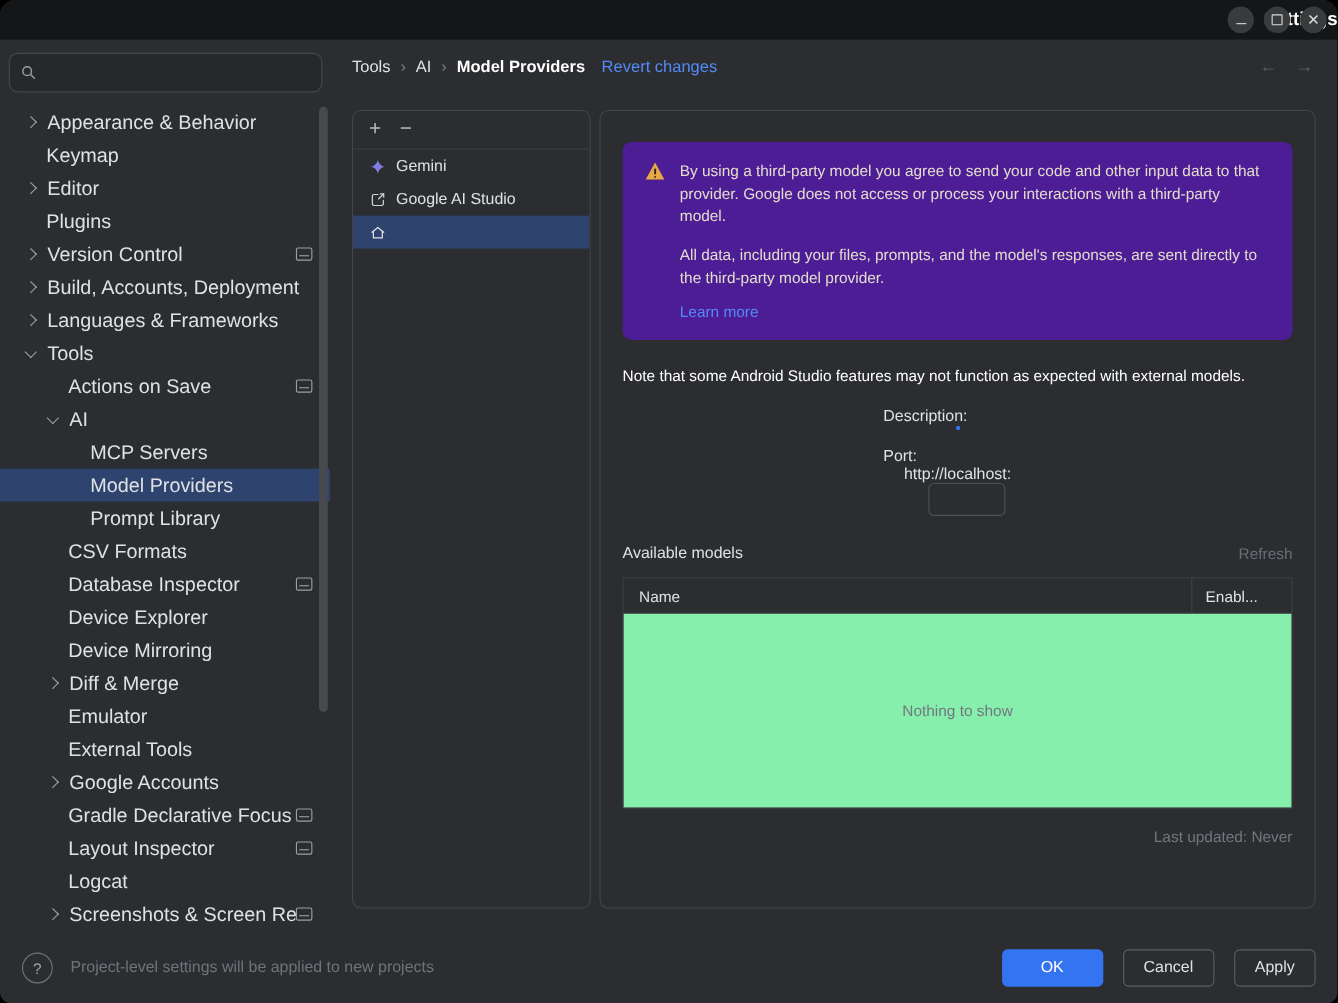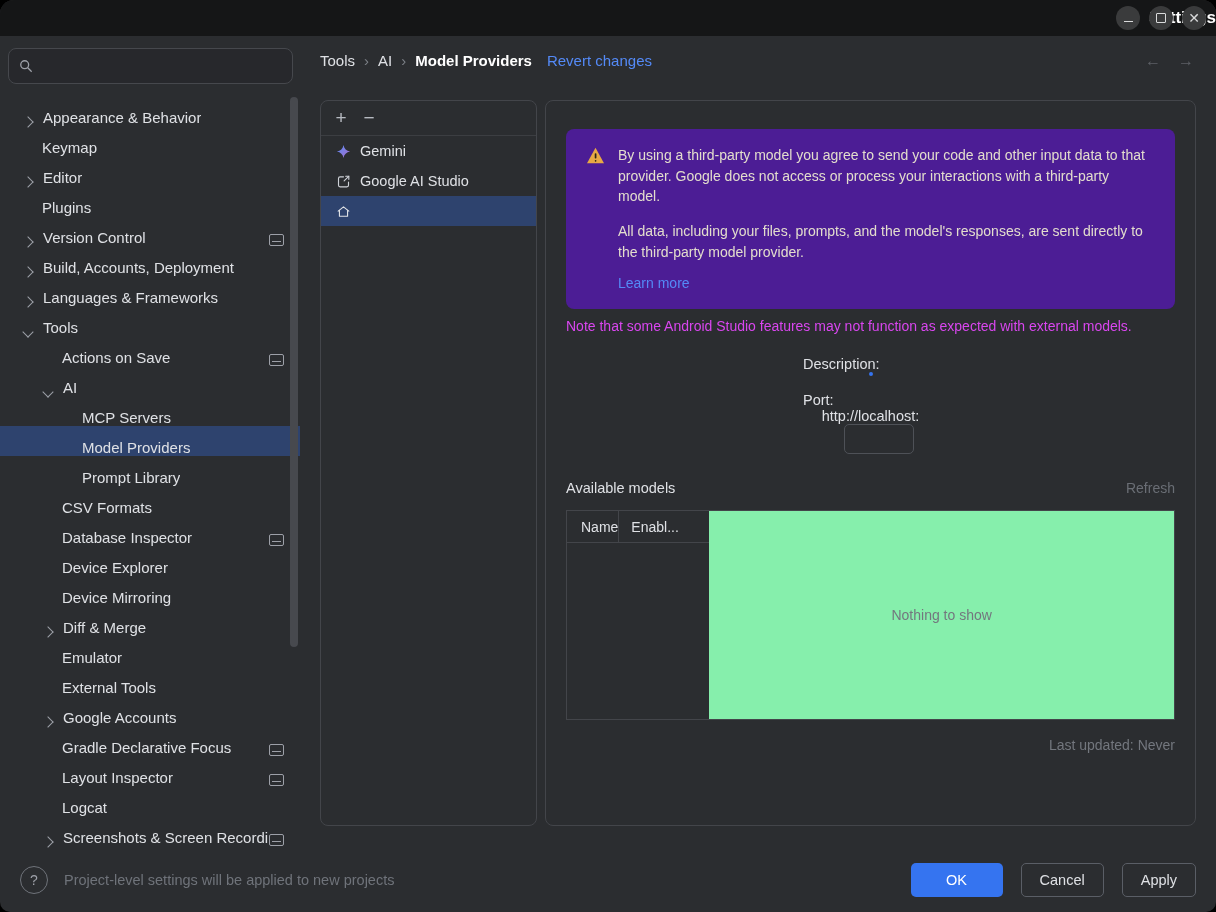--- a/index.html
+++ b/index.html
@@ -18,21 +18,21 @@
   .glyph-max{display:block;width:8px;height:8px;border:1.5px solid #d9dadb;border-radius:1px;}
   .glyph-close{font-size:14px;line-height:1;color:#d9dadb;}
 
   
   .sidebar{position:absolute;left:0;top:36px;width:300px;height:812px;overflow:hidden;}
   .search-box{position:absolute;left:8px;top:12px;width:285px;height:36px;box-sizing:border-box;
               border:1px solid #46484d;border-radius:8px;background:#27282c;display:flex;align-items:center;padding:0 10px;}
   .search-box input{flex:1;background:transparent;border:none;outline:none;color:#dfe1e5;font-size:14px;margin-left:8px;
                     font-family:"Liberation Sans",sans-serif;}
   .tree{position:absolute;left:0;top:60px;width:300px;height:752px;overflow:hidden;}
-  .tree-row{height:30px;display:flex;align-items:flex-end;font-size:15px;color:#dfe1e5;
+  .tree-row{height:30px;display:flex;align-items:center;font-size:18px;color:#dfe1e5;
             padding-right:16px;box-sizing:border-box;white-space:nowrap;cursor:default;}
   .tree-row.selected{background:#2e436e;}
   .indent-0{padding-left:24px;}
   .indent-1{padding-left:44px;}
   .indent-2{padding-left:64px;}
   .chev{width:7px;height:7px;border-right:1.5px solid #9da0a8;border-bottom:1.5px solid #9da0a8;
         transform:rotate(-45deg);margin-right:11px;flex:none;}
   .chev.down{transform:rotate(45deg);margin-top:-3px;}
   .chev-spacer{width:18px;flex:none;}
   .tree-label{overflow:hidden;}
@@ -63,21 +63,21 @@
   
   .details-panel{position:absolute;left:545px;top:100px;width:651px;height:726px;box-sizing:border-box;
                  border:1px solid #43454a;border-radius:8px;background:#2b2d30;
                  padding:28px 20px 0 20px;display:flex;flex-direction:column;}
   .warning-banner{background:#4c1d95;border-radius:8px;display:flex;align-items:flex-start;
                   padding:16px 30px 16px 16px;color:#e3ddcd;font-size:14px;line-height:1.48;}
   .warning-icon{margin:2px 13px 0 4px;flex:none;}
   .warning-text p{margin:0 0 14px 0;}
   .warning-text p:last-of-type{margin-bottom:10px;}
   .learn-more{color:#548af7;text-decoration:none;cursor:pointer;font-size:14px;}
-  .note{color:#d946ef;font-size:14px;margin:9px 0 0 0;}
+  .note{color:#ffffff;font-size:14px;margin:24px 0 0 0;}
 
   .form-row{display:flex;align-items:center;flex-direction:column;}
   .desc-row{margin-top:22px;}
   .form-label{width:135px;flex:none;font-size:14.5px;color:#dfe1e5;}
   .text-input-wrap{position:relative;flex:1;height:34px;box-sizing:border-box;border:2px solid #3574f0;
                    border-radius:5px;background:#2b2d30;}
   .text-input-wrap input{position:absolute;left:8px;right:8px;top:0;height:100%;width:calc(100% - 16px);
                          background:transparent;border:none;outline:none;color:#dfe1e5;font-size:14px;
                          font-family:"Liberation Sans",sans-serif;}
   .caret{position:absolute;left:10px;top:7px;bottom:7px;width:1.5px;background:#d6d8dd;}
@@ -85,21 +85,21 @@
   .port-prefix{font-size:14.5px;color:#dfe1e5;}
   .port-input{width:70px;height:30px;box-sizing:border-box;margin-left:16px;border:1px solid #4e5157;
               border-radius:5px;background:transparent;color:#dfe1e5;padding:0 8px;font-size:14px;outline:none;
               font-family:"Liberation Sans",sans-serif;}
 
   .models-row{margin-top:26px;display:flex;align-items:center;justify-content:space-between;}
   .models-label{font-size:14.5px;color:#dfe1e5;}
   .refresh-btn{font-size:14px;color:#6a6e75;cursor:default;}
 
   .models-table{margin-top:14px;border:1px solid #43454a;height:210px;box-sizing:border-box;
-                display:flex;}
+                display:flex;flex-direction:column;}
   .thead{height:31px;flex:none;display:flex;align-items:stretch;background:#2b2d30;border-bottom:1px solid #43454a;
          font-size:14px;color:#dfe1e5;}
   .col-name{flex:1;display:flex;align-items:center;padding-left:14px;}
   .col-enabled{width:78px;flex:none;display:flex;align-items:center;padding-left:12px;border-left:1px solid #43454a;
                overflow:hidden;white-space:nowrap;}
   .tbody{flex:1;background:#86efac;display:flex;align-items:center;justify-content:center;}
   .empty-text{color:#73777e;font-size:14px;}
   .last-updated{margin-top:17px;text-align:right;color:#73777e;font-size:14px;}
 
   

